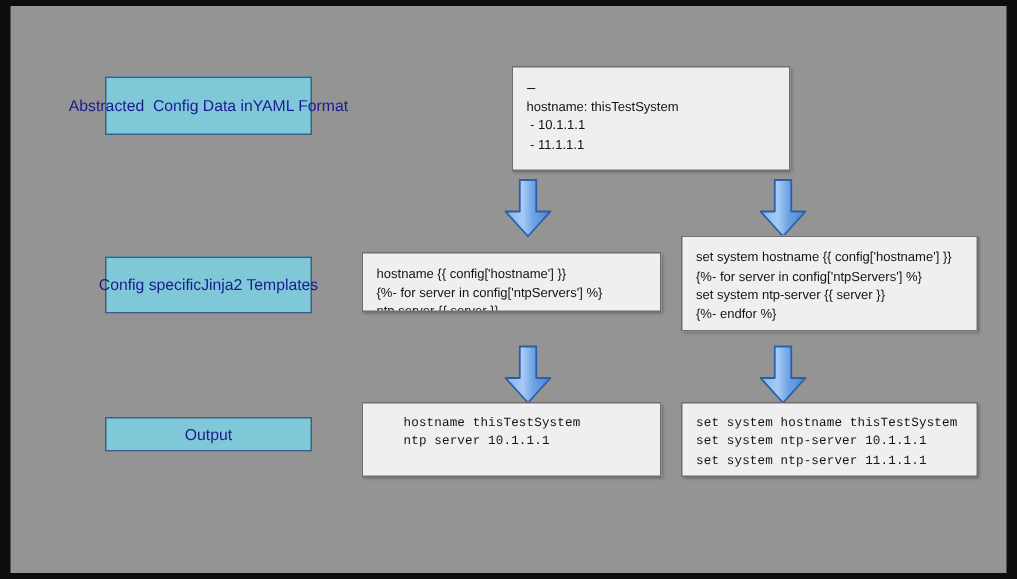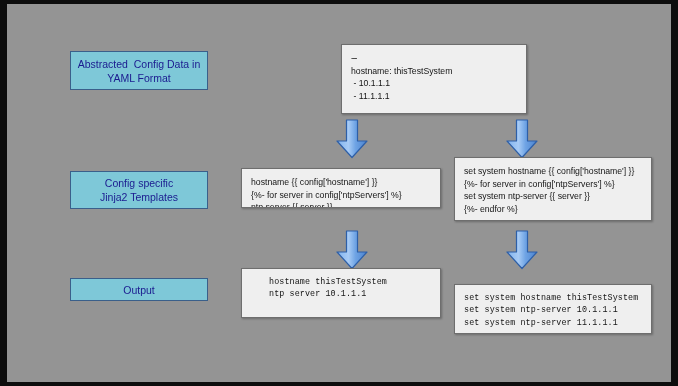--- a/index.html
+++ b/index.html
@@ -29,21 +29,20 @@
   
   .label-box {
     position: absolute;
     background: #7ec8d8;
     border: 1px solid #3a5f8a;
     color: #1b1b8f;
     font-size: 10.5px;
     line-height: 14px;
     text-align: center;
     display: flex;
-    flex-direction: column;
     align-items: center;
     justify-content: center;
     box-sizing: border-box;
   }
   .label-box .ln { display: block; white-space: pre; }
 
   #label-yaml      { left: 63px;  top: 47px;  width: 138px; height: 39px; }
   #label-templates { left: 63px;  top: 167px; width: 138px; height: 38px; }
   #label-output    { left: 63px;  top: 274px; width: 138px; height: 23px; }
 
@@ -72,21 +71,21 @@
     font-family: "Liberation Mono", monospace;
     font-size: 8.4px;
     line-height: 12.4px;
     letter-spacing: 0.1px;
   }
 
   #panel-yaml       { left: 334px; top: 40px;  width: 186px; height: 70px; }
   #panel-tmpl-left  { left: 234px; top: 164px; width: 200px; height: 40px; }
   #panel-tmpl-right { left: 447px; top: 153px; width: 198px; height: 64px; }
   #panel-out-left   { left: 234px; top: 264px; width: 200px; height: 50px; padding-left: 27px; }
-  #panel-out-right  { left: 447px; top: 264px; width: 198px; height: 50px; margin-top: 16px; }
+  #panel-out-right  { left: 447px; top: 264px; width: 198px; height: 50px; }
 
   
   #panel-yaml .dashes { letter-spacing: -1.2px; }
 
   
   .arrow {
     position: absolute;
     width: 34px;
     height: 40px;
   }

